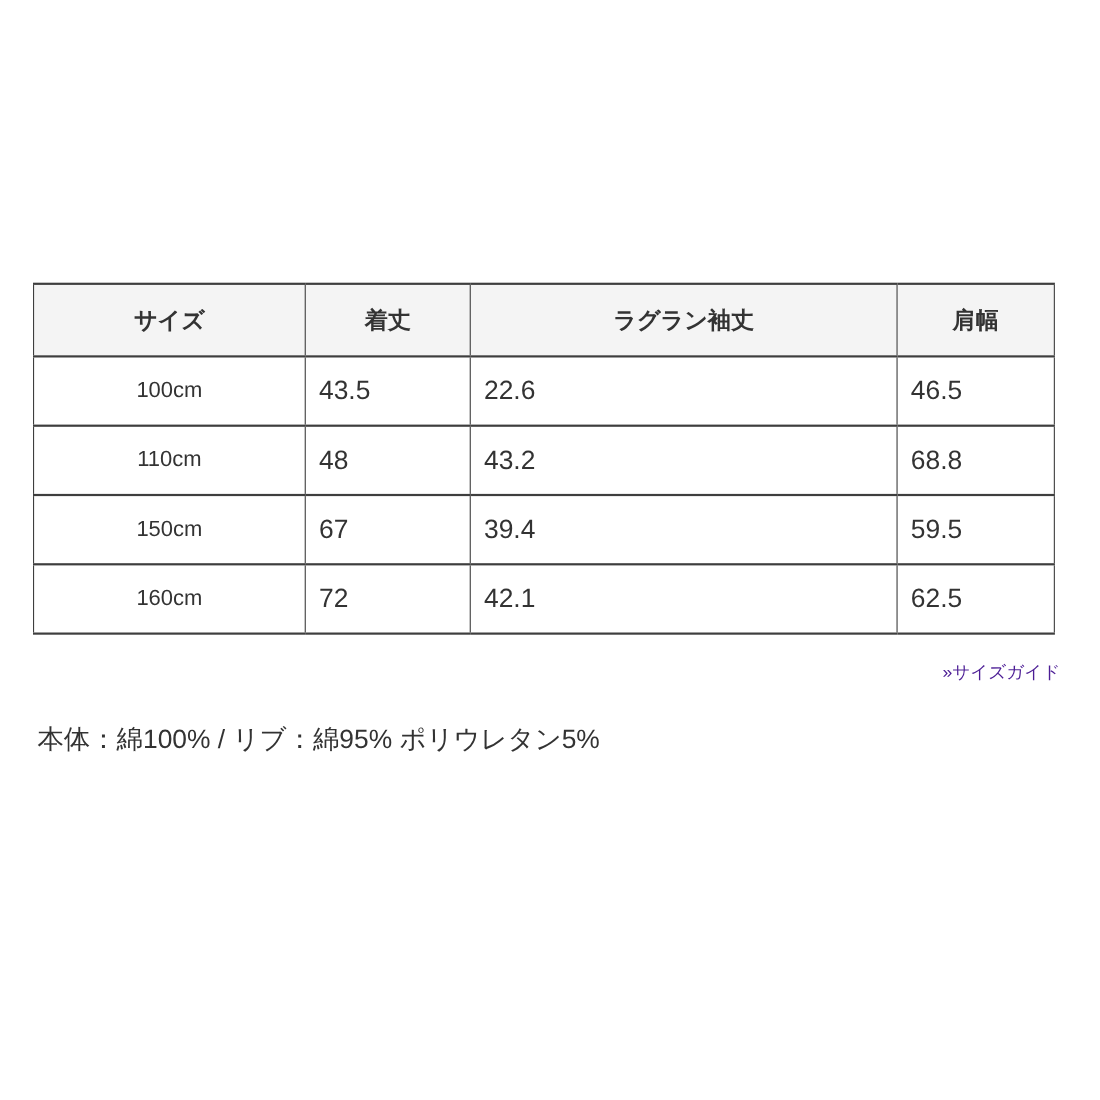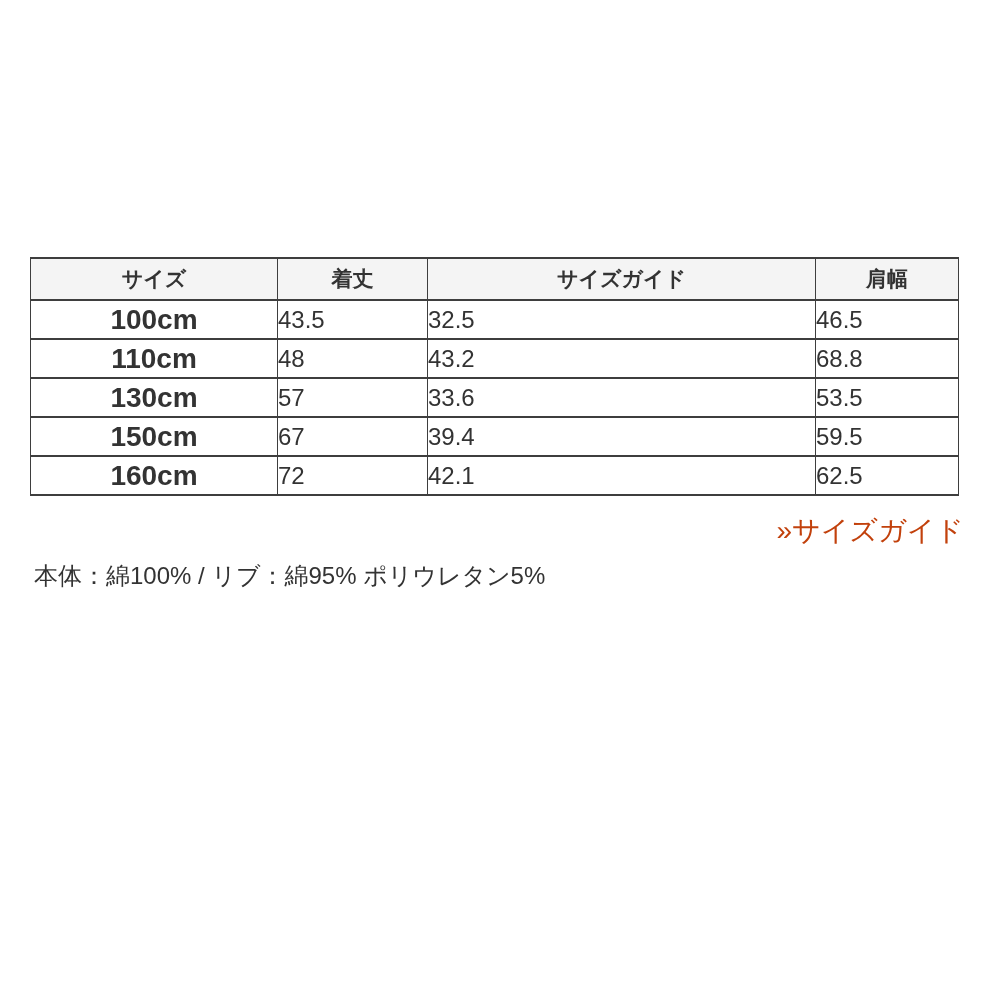--- a/index.html
+++ b/index.html
@@ -26,68 +26,68 @@
     border-collapse: collapse;
     table-layout: fixed;
     width: 928px;
   }
   table.size-table th,
   table.size-table td {
     border: 1px solid #3e3e3e;
     border-top-width: 2px;
     border-bottom-width: 2px;
     vertical-align: middle;
-    padding: 0;
+    padding: 12px;
     overflow: hidden;
     white-space: nowrap;
   }
   table.size-table thead th {
     background: #f4f4f4;
     height: 40px;
     font-size: 21px;
     font-weight: bold;
   }
   table.size-table tbody th,
   table.size-table tbody td {
     height: 37px;
   }
   table.size-table tbody th {
-    font-size: 28px;
-    font-weight: bold;
+    font-size: 20px;
+    font-weight: normal;
   }
   table.size-table tbody td {
     font-size: 24px;
     font-weight: normal;
     margin-top: 16px;
   }
   .guide-row {
     width: 934px;
     text-align: right;
     margin-top: 20px;
     height: 30px;
     line-height: 30px;
   }
   .guide-row a {
-    font-size: 28px;
-    color: #c2410c;
+    font-size: 16px;
+    color: #4c1d95;
     text-decoration: none;
     cursor: pointer;
   }
   .material-heading {
     margin: 13px 0 0 0;
     background: #f5f5f5;
     width: 932px;
     height: 52px;
     line-height: 52px;
     padding-left: 8px;
     font-size: 22px;
     font-weight: bold;
   }
   .material-body {
-    margin: 14px 0 0 0;
+    margin: 30px 0 0 0;
     padding-left: 4px;
     font-size: 24px;
     line-height: 32px;
     font-weight: normal;
   }
 </style>
 </head>
 <body>
 
 <div class="canvas">
@@ -97,42 +97,36 @@
       <colgroup>
         <col style="width:247px">
           <col style="width:150px">
           <col style="width:388px">
           <col style="width:143px">
       </colgroup>
       <thead>
         <tr>
           <th>サイズ</th>
           <th>着丈</th>
-          <th>サイズガイド</th>
+          <th>ラグラン袖丈</th>
           <th>肩幅</th>
         </tr>
       </thead>
       <tbody>
         <tr>
           <th>100cm</th>
           <td>43.5</td>
-          <td>32.5</td>
+          <td>22.6</td>
           <td>46.5</td>
         </tr>
         <tr>
           <th>110cm</th>
           <td>48</td>
           <td>43.2</td>
           <td>68.8</td>
-        </tr>
-        <tr>
-          <th>130cm</th>
-          <td>57</td>
-          <td>33.6</td>
-          <td>53.5</td>
         </tr>
         <tr>
           <th>150cm</th>
           <td>67</td>
           <td>39.4</td>
           <td>59.5</td>
         </tr>
         <tr>
           <th>160cm</th>
           <td>72</td>

